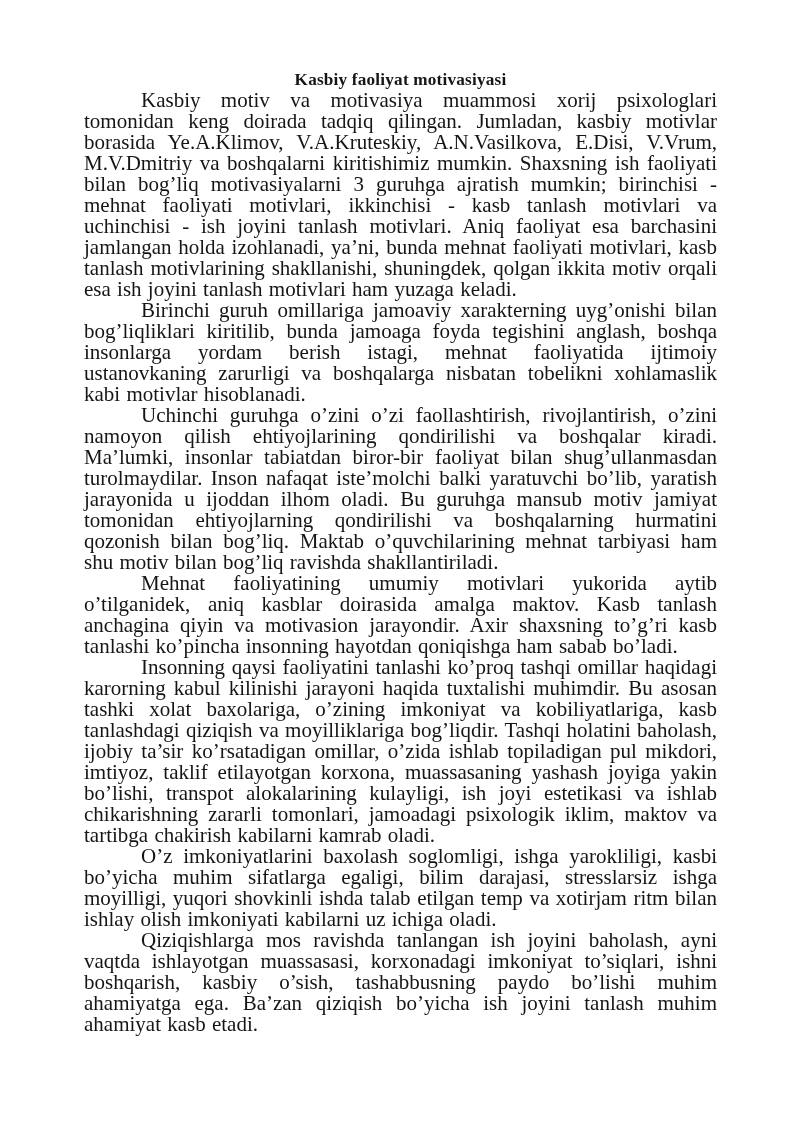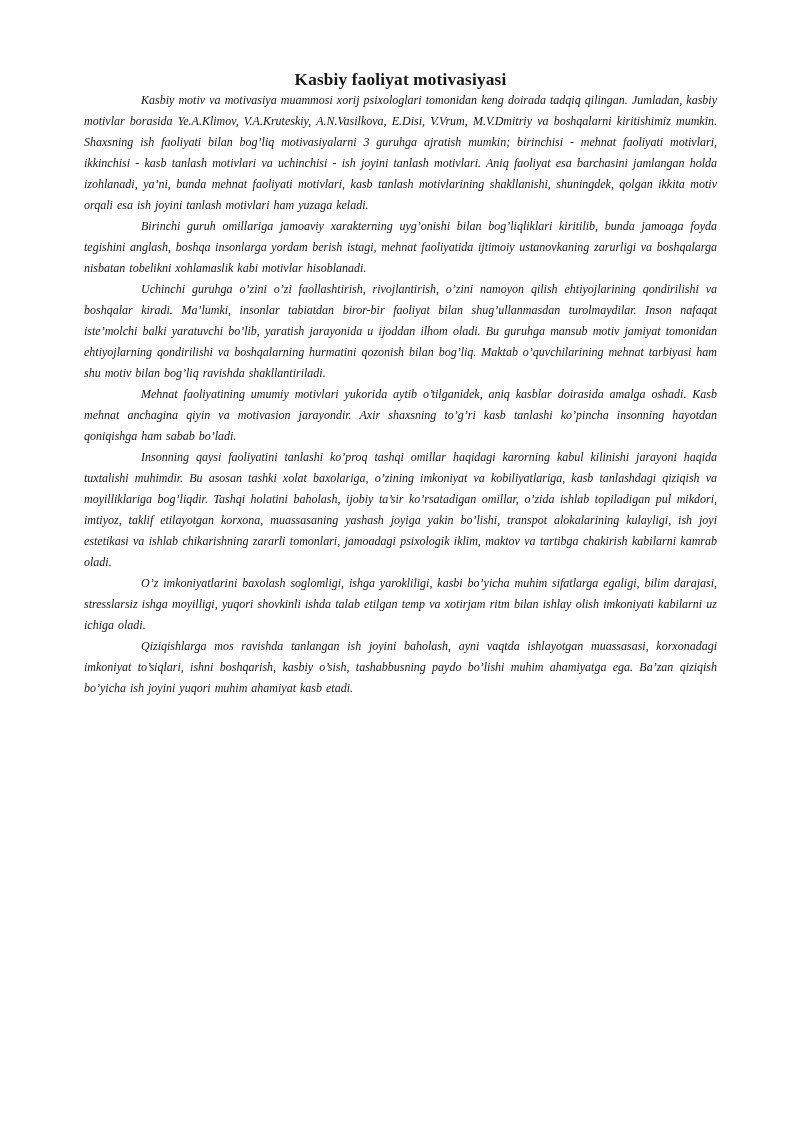--- a/index.html
+++ b/index.html
@@ -21,35 +21,34 @@
   .doc-title {
     margin: 0 0 0 0;
     font-size: 17.2px;
     line-height: 21px;
     font-weight: bold;
     text-align: center;
     letter-spacing: 0.2px;
   }
   .doc-body p {
     margin: 0;
-    font-size: 12px;
+    font-size: 21px;
     line-height: 21px;
     text-align: justify;
     text-indent: 57px;
     word-spacing: 1px;
-    font-style: italic;
   }
 </style>
 </head>
 <body>
 
 <div class="page">
   <h1 class="doc-title">Kasbiy faoliyat motivasiyasi</h1>
   <div class="doc-body">
     <p>Kasbiy motiv va motivasiya muammosi xorij psixologlari tomonidan keng doirada tadqiq qilingan. Jumladan, kasbiy motivlar borasida Ye.A.Klimov, V.A.Kruteskiy, A.N.Vasilkova, E.Disi, V.Vrum, M.V.Dmitriy va boshqalarni kiritishimiz mumkin. Shaxsning ish faoliyati bilan bog’liq motivasiyalarni 3 guruhga ajratish mumkin; birinchisi - mehnat faoliyati motivlari, ikkinchisi - kasb tanlash motivlari va uchinchisi - ish joyini tanlash motivlari. Aniq faoliyat esa barchasini jamlangan holda izohlanadi, ya’ni, bunda mehnat faoliyati motivlari, kasb tanlash motivlarining shakllanishi, shuningdek, qolgan ikkita motiv orqali esa ish joyini tanlash motivlari ham yuzaga keladi.</p>
     <p>Birinchi guruh omillariga jamoaviy xarakterning uyg’onishi bilan bog’liqliklari kiritilib, bunda jamoaga foyda tegishini anglash, boshqa insonlarga yordam berish istagi, mehnat faoliyatida ijtimoiy ustanovkaning zarurligi va boshqalarga nisbatan tobelikni xohlamaslik kabi motivlar hisoblanadi.</p>
     <p>Uchinchi guruhga o’zini o’zi faollashtirish, rivojlantirish, o’zini namoyon qilish ehtiyojlarining qondirilishi va boshqalar kiradi. Ma’lumki, insonlar tabiatdan biror-bir faoliyat bilan shug’ullanmasdan turolmaydilar. Inson nafaqat iste’molchi balki yaratuvchi bo’lib, yaratish jarayonida u ijoddan ilhom oladi. Bu guruhga mansub motiv jamiyat tomonidan ehtiyojlarning qondirilishi va boshqalarning hurmatini qozonish bilan bog’liq. Maktab o’quvchilarining mehnat tarbiyasi ham shu motiv bilan bog’liq ravishda shakllantiriladi.</p>
-    <p>Mehnat faoliyatining umumiy motivlari yukorida aytib o’tilganidek, aniq kasblar doirasida amalga oshadi. Kasb mehnat anchagina qiyin va motivasion jarayondir. Axir shaxsning to’g’ri kasb tanlashi ko’pincha insonning hayotdan qoniqishga ham sabab bo’ladi.</p>
+    <p>Mehnat faoliyatining umumiy motivlari yukorida aytib o’tilganidek, aniq kasblar doirasida amalga maktov. Kasb tanlash anchagina qiyin va motivasion jarayondir. Axir shaxsning to’g’ri kasb tanlashi ko’pincha insonning hayotdan qoniqishga ham sabab bo’ladi.</p>
     <p>Insonning qaysi faoliyatini tanlashi ko’proq tashqi omillar haqidagi karorning kabul kilinishi jarayoni haqida tuxtalishi muhimdir. Bu asosan tashki xolat baxolariga, o’zining imkoniyat va kobiliyatlariga, kasb tanlashdagi qiziqish va moyilliklariga bog’liqdir. Tashqi holatini baholash, ijobiy ta’sir ko’rsatadigan omillar, o’zida ishlab topiladigan pul mikdori, imtiyoz, taklif etilayotgan korxona, muassasaning yashash joyiga yakin bo’lishi, transpot alokalarining kulayligi, ish joyi estetikasi va ishlab chikarishning zararli tomonlari, jamoadagi psixologik iklim, maktov va tartibga chakirish kabilarni kamrab oladi.</p>
     <p>O’z imkoniyatlarini baxolash soglomligi, ishga yarokliligi, kasbi bo’yicha muhim sifatlarga egaligi, bilim darajasi, stresslarsiz ishga moyilligi, yuqori shovkinli ishda talab etilgan temp va xotirjam ritm bilan ishlay olish imkoniyati kabilarni uz ichiga oladi.</p>
-    <p>Qiziqishlarga mos ravishda tanlangan ish joyini baholash, ayni vaqtda ishlayotgan muassasasi, korxonadagi imkoniyat to’siqlari, ishni boshqarish, kasbiy o’sish, tashabbusning paydo bo’lishi muhim ahamiyatga ega. Ba’zan qiziqish bo’yicha ish joyini yuqori muhim ahamiyat kasb etadi.</p>
+    <p>Qiziqishlarga mos ravishda tanlangan ish joyini baholash, ayni vaqtda ishlayotgan muassasasi, korxonadagi imkoniyat to’siqlari, ishni boshqarish, kasbiy o’sish, tashabbusning paydo bo’lishi muhim ahamiyatga ega. Ba’zan qiziqish bo’yicha ish joyini tanlash muhim ahamiyat kasb etadi.</p>
   </div>
 </div>
 
 </body></html>

